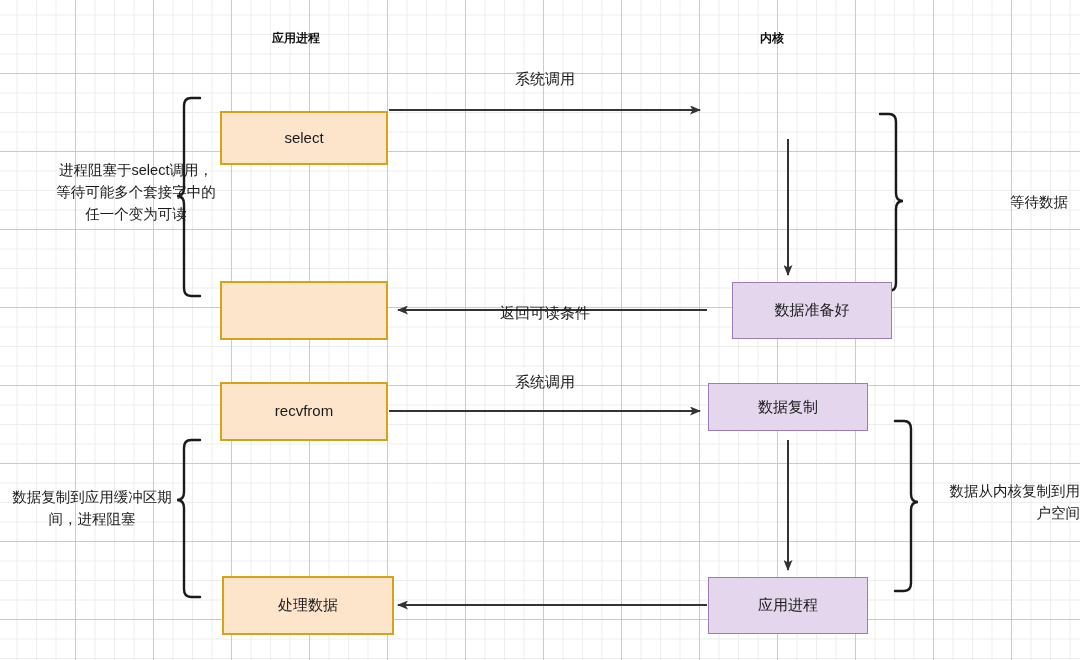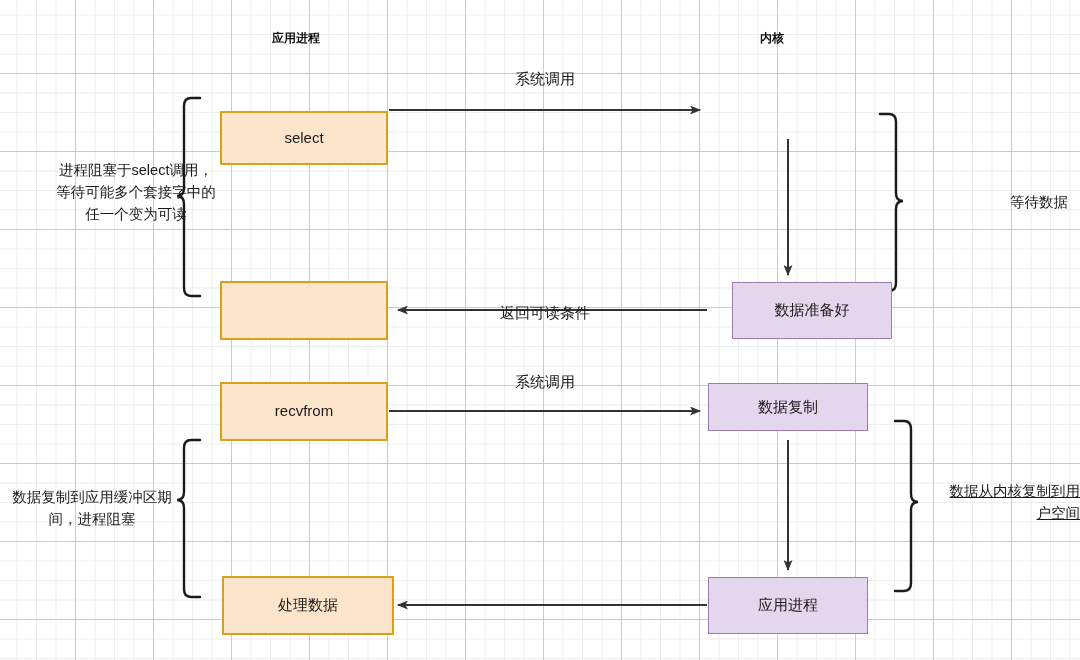--- a/index.html
+++ b/index.html
@@ -161,15 +161,15 @@
   <div class="edge-label" style="left:480px; top:272px; width:130px;margin-top:32px;">返回可读条件</div>
 
   <div class="edge-label" style="left:489px; top:373px; width:112px;">系统调用</div>
 
   <div class="note" style="left:30px; top:160px; width:164px;margin-left:24px;">进程阻塞于select调用，等待可能多个套接字中的任一个变为可读</div>
 
   <div class="note" style="left:8px; top:479px; width:168px;margin-top:8px;">数据复制到应用缓冲区期间，进程阻塞</div>
 
   <div class="note right" style="left:928px; top:192px; width:140px;">等待数据</div>
 
-  <div class="note right" style="left:940px; top:481px; width:140px;text-decoration:underline;">数据从内核复制到用户空间</div>
+  <div class="note right" style="left:940px; top:481px; width:140px;">数据从内核复制到用户空间</div>
 
 </div>
 
 </body></html>

